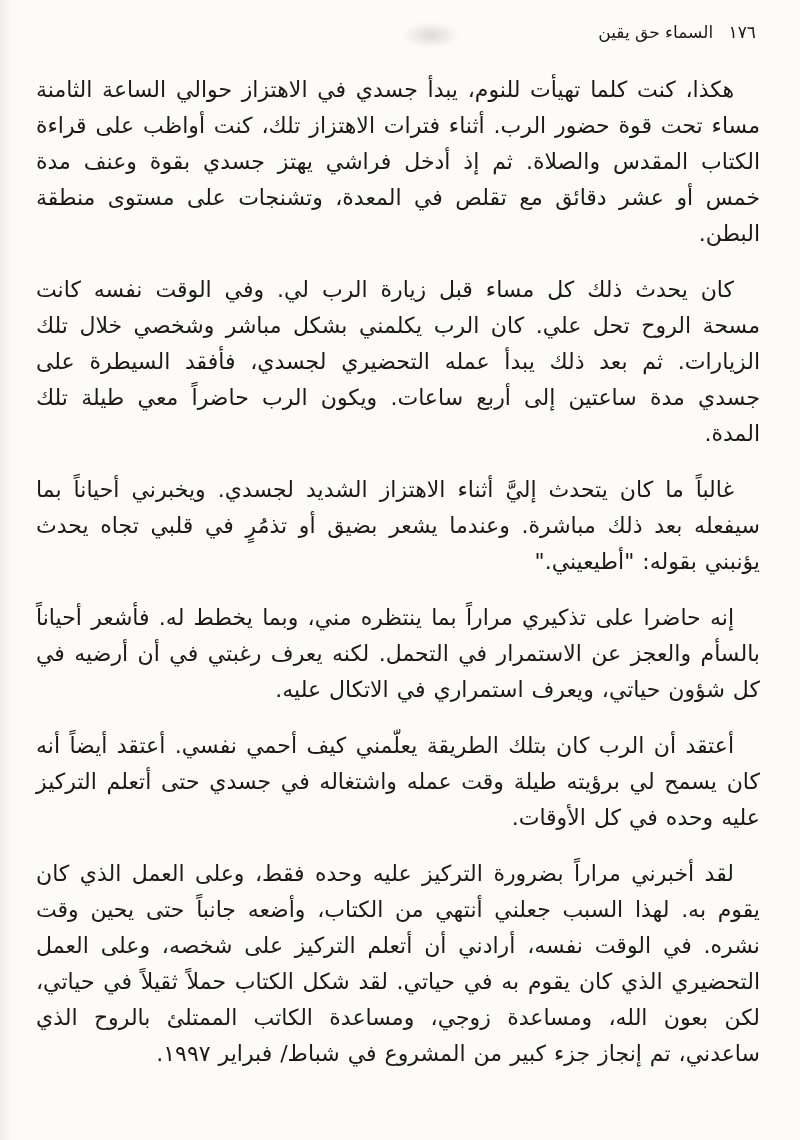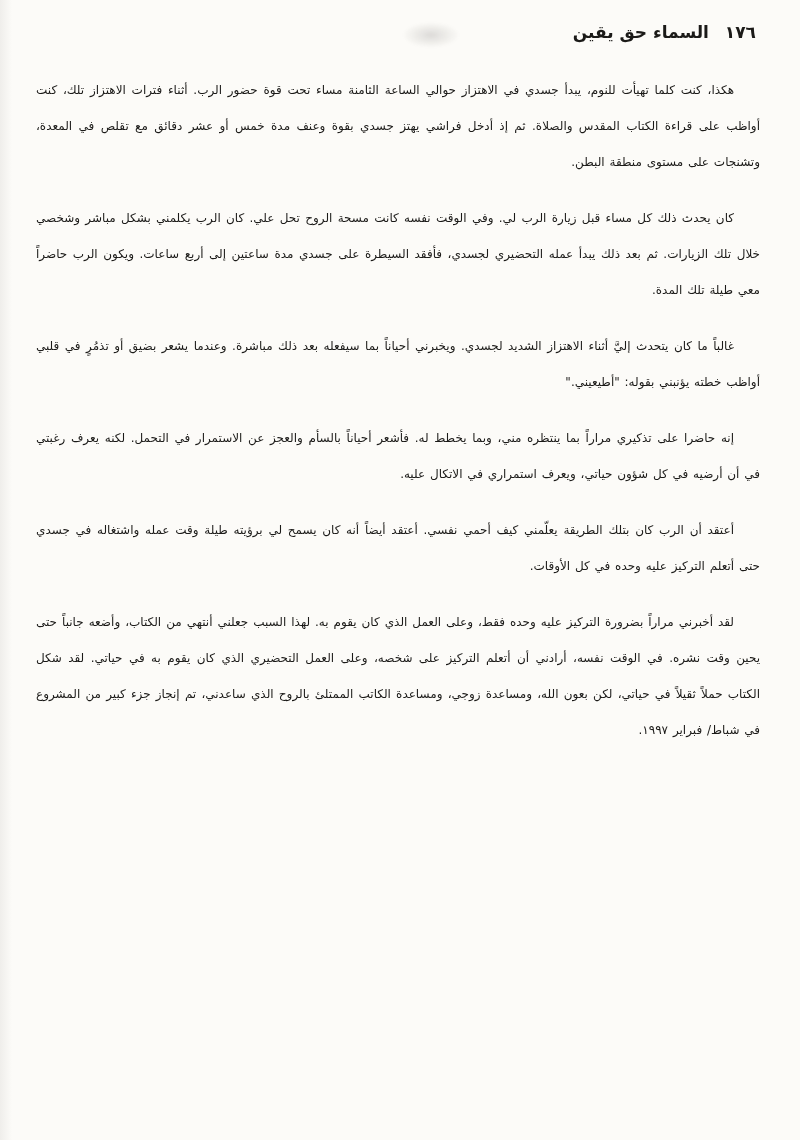--- a/index.html
+++ b/index.html
@@ -33,28 +33,28 @@
     top: 22px;
     left: 402px;
     width: 58px;
     height: 26px;
     background: radial-gradient(ellipse at center, rgba(110,108,104,0.22), rgba(110,108,104,0) 70%);
     filter: blur(1px);
     pointer-events: none;
   }
   .page-header {
     font-size: 17px;
-    font-weight: 700;
+    font-weight: 400;
     letter-spacing: 0.2px;
     margin: 6px 4px 30px 0;
     white-space: nowrap;
   }
   .page-header .page-number { margin-left: 10px; }
   .page-body {
-    font-size: 12px;
+    font-size: 22px;
     line-height: 36px;
   }
   .para {
     margin: 0 0 20px 0;
     text-align: justify;
     text-indent: 26px;
     word-spacing: 1px;
   }
 </style>
 </head>
@@ -65,19 +65,19 @@
   <div class="scan-smudge"></div>
 
   <header class="page-header">
     <span class="page-number">١٧٦</span>
     <span class="book-title">السماء حق يقين</span>
   </header>
 
   <main class="page-body">
     <p class="para">هكذا، كنت كلما تهيأت للنوم، يبدأ جسدي في الاهتزاز حوالي الساعة الثامنة مساء تحت قوة حضور الرب. أثناء فترات الاهتزاز تلك، كنت أواظب على قراءة الكتاب المقدس والصلاة. ثم إذ أدخل فراشي يهتز جسدي بقوة وعنف مدة خمس أو عشر دقائق مع تقلص في المعدة، وتشنجات على مستوى منطقة البطن.</p>
     <p class="para">كان يحدث ذلك كل مساء قبل زيارة الرب لي. وفي الوقت نفسه كانت مسحة الروح تحل علي. كان الرب يكلمني بشكل مباشر وشخصي خلال تلك الزيارات. ثم بعد ذلك يبدأ عمله التحضيري لجسدي، فأفقد السيطرة على جسدي مدة ساعتين إلى أربع ساعات. ويكون الرب حاضراً معي طيلة تلك المدة.</p>
-    <p class="para">غالباً ما كان يتحدث إليَّ أثناء الاهتزاز الشديد لجسدي. ويخبرني أحياناً بما سيفعله بعد ذلك مباشرة. وعندما يشعر بضيق أو تذمُرٍ في قلبي أواظب خطته يؤنبني بقوله: "أطيعيني."</p>
+    <p class="para">غالباً ما كان يتحدث إليَّ أثناء الاهتزاز الشديد لجسدي. ويخبرني أحياناً بما سيفعله بعد ذلك مباشرة. وعندما يشعر بضيق أو تذمُرٍ في قلبي تجاه يحدث يؤنبني بقوله: "أطيعيني."</p>
     <p class="para">إنه حاضرا على تذكيري مراراً بما ينتظره مني، وبما يخطط له. فأشعر أحياناً بالسأم والعجز عن الاستمرار في التحمل. لكنه يعرف رغبتي في أن أرضيه في كل شؤون حياتي، ويعرف استمراري في الاتكال عليه.</p>
     <p class="para">أعتقد أن الرب كان بتلك الطريقة يعلّمني كيف أحمي نفسي. أعتقد أيضاً أنه كان يسمح لي برؤيته طيلة وقت عمله واشتغاله في جسدي حتى أتعلم التركيز عليه وحده في كل الأوقات.</p>
     <p class="para">لقد أخبرني مراراً بضرورة التركيز عليه وحده فقط، وعلى العمل الذي كان يقوم به. لهذا السبب جعلني أنتهي من الكتاب، وأضعه جانباً حتى يحين وقت نشره. في الوقت نفسه، أرادني أن أتعلم التركيز على شخصه، وعلى العمل التحضيري الذي كان يقوم به في حياتي. لقد شكل الكتاب حملاً ثقيلاً في حياتي، لكن بعون الله، ومساعدة زوجي، ومساعدة الكاتب الممتلئ بالروح الذي ساعدني، تم إنجاز جزء كبير من المشروع في شباط/ فبراير ١٩٩٧.</p>
   </main>
 
 </div>
 
 </body></html>

